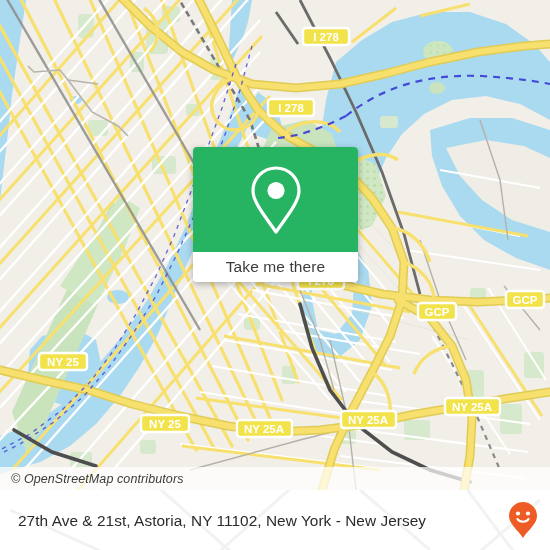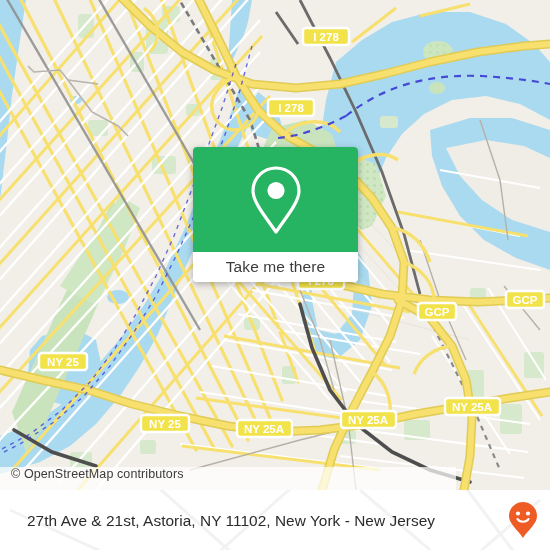--- a/index.html
+++ b/index.html
@@ -9,23 +9,23 @@
     -webkit-font-smoothing:antialiased;
   }
   .screen{position:relative;width:550px;height:550px;overflow:hidden;background:#fff;}
 
   
   .map{position:absolute;left:0;top:0;width:550px;height:490px;overflow:hidden;background:#fef9c3;}
   .map svg{display:block;position:absolute;left:0;top:0;}
 
   
   .attrib{
-    position:absolute;left:0;top:467px;width:456px;height:23px;
+    position:absolute;left:0;top:467px;width:550px;height:23px;
     background:rgba(255,255,255,0.72);
-    display:flex;
+    display:flex;align-items:center;font-style:italic;
   }
   .attrib span{
     font-size:12.5px;color:#3b3b3b;padding-left:11px;letter-spacing:.1px;
     font-family:"Liberation Sans","DejaVu Sans",sans-serif;
   }
 
   
   .card{
     position:absolute;left:193px;top:123px;width:165px;
     border-radius:4px;overflow:hidden;
@@ -56,21 +56,21 @@
     position:absolute;left:0;top:490px;width:550px;height:60px;
     background:#ffffff;overflow:hidden;
   }
   .footer-wm{position:absolute;left:0;top:0;width:550px;height:60px;opacity:1;}
   .footer-inner{
     position:relative;display:flex;align-items:center;
     width:550px;height:60px;padding:0 12px 0 18px;box-sizing:border-box;
   }
   .footer-text{
     flex:1 1 auto;font-size:15.4px;line-height:21px;color:#2b2b2b;
-    padding-right:6px;letter-spacing:.05px;margin-left:9px;
+    padding-right:6px;letter-spacing:.05px;
   }
   .brand{flex:0 0 auto;display:flex;align-items:center;gap:4px;}
   .brand-word{
     font-size:30px;line-height:30px;color:#262626;letter-spacing:-0.6px;
     font-family:"DejaVu Sans","Liberation Sans",sans-serif;font-weight:400;
   }
 </style>
 </head>
 <body>
 

